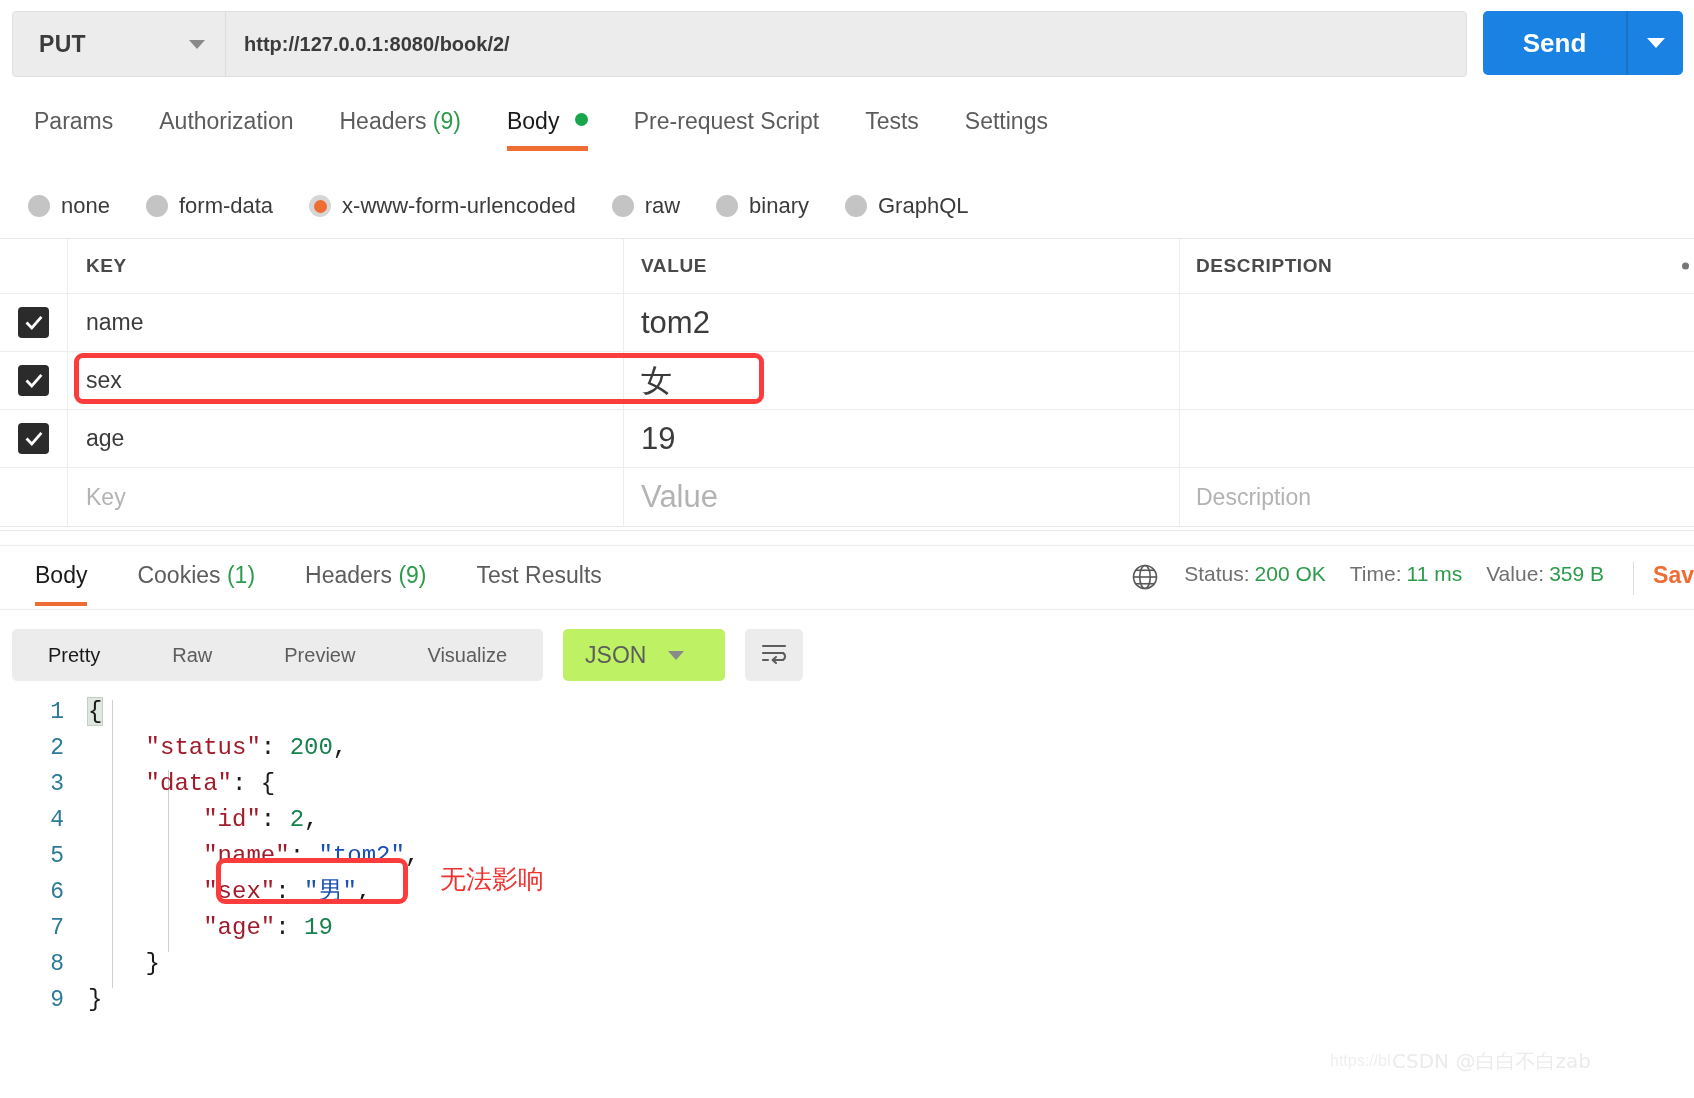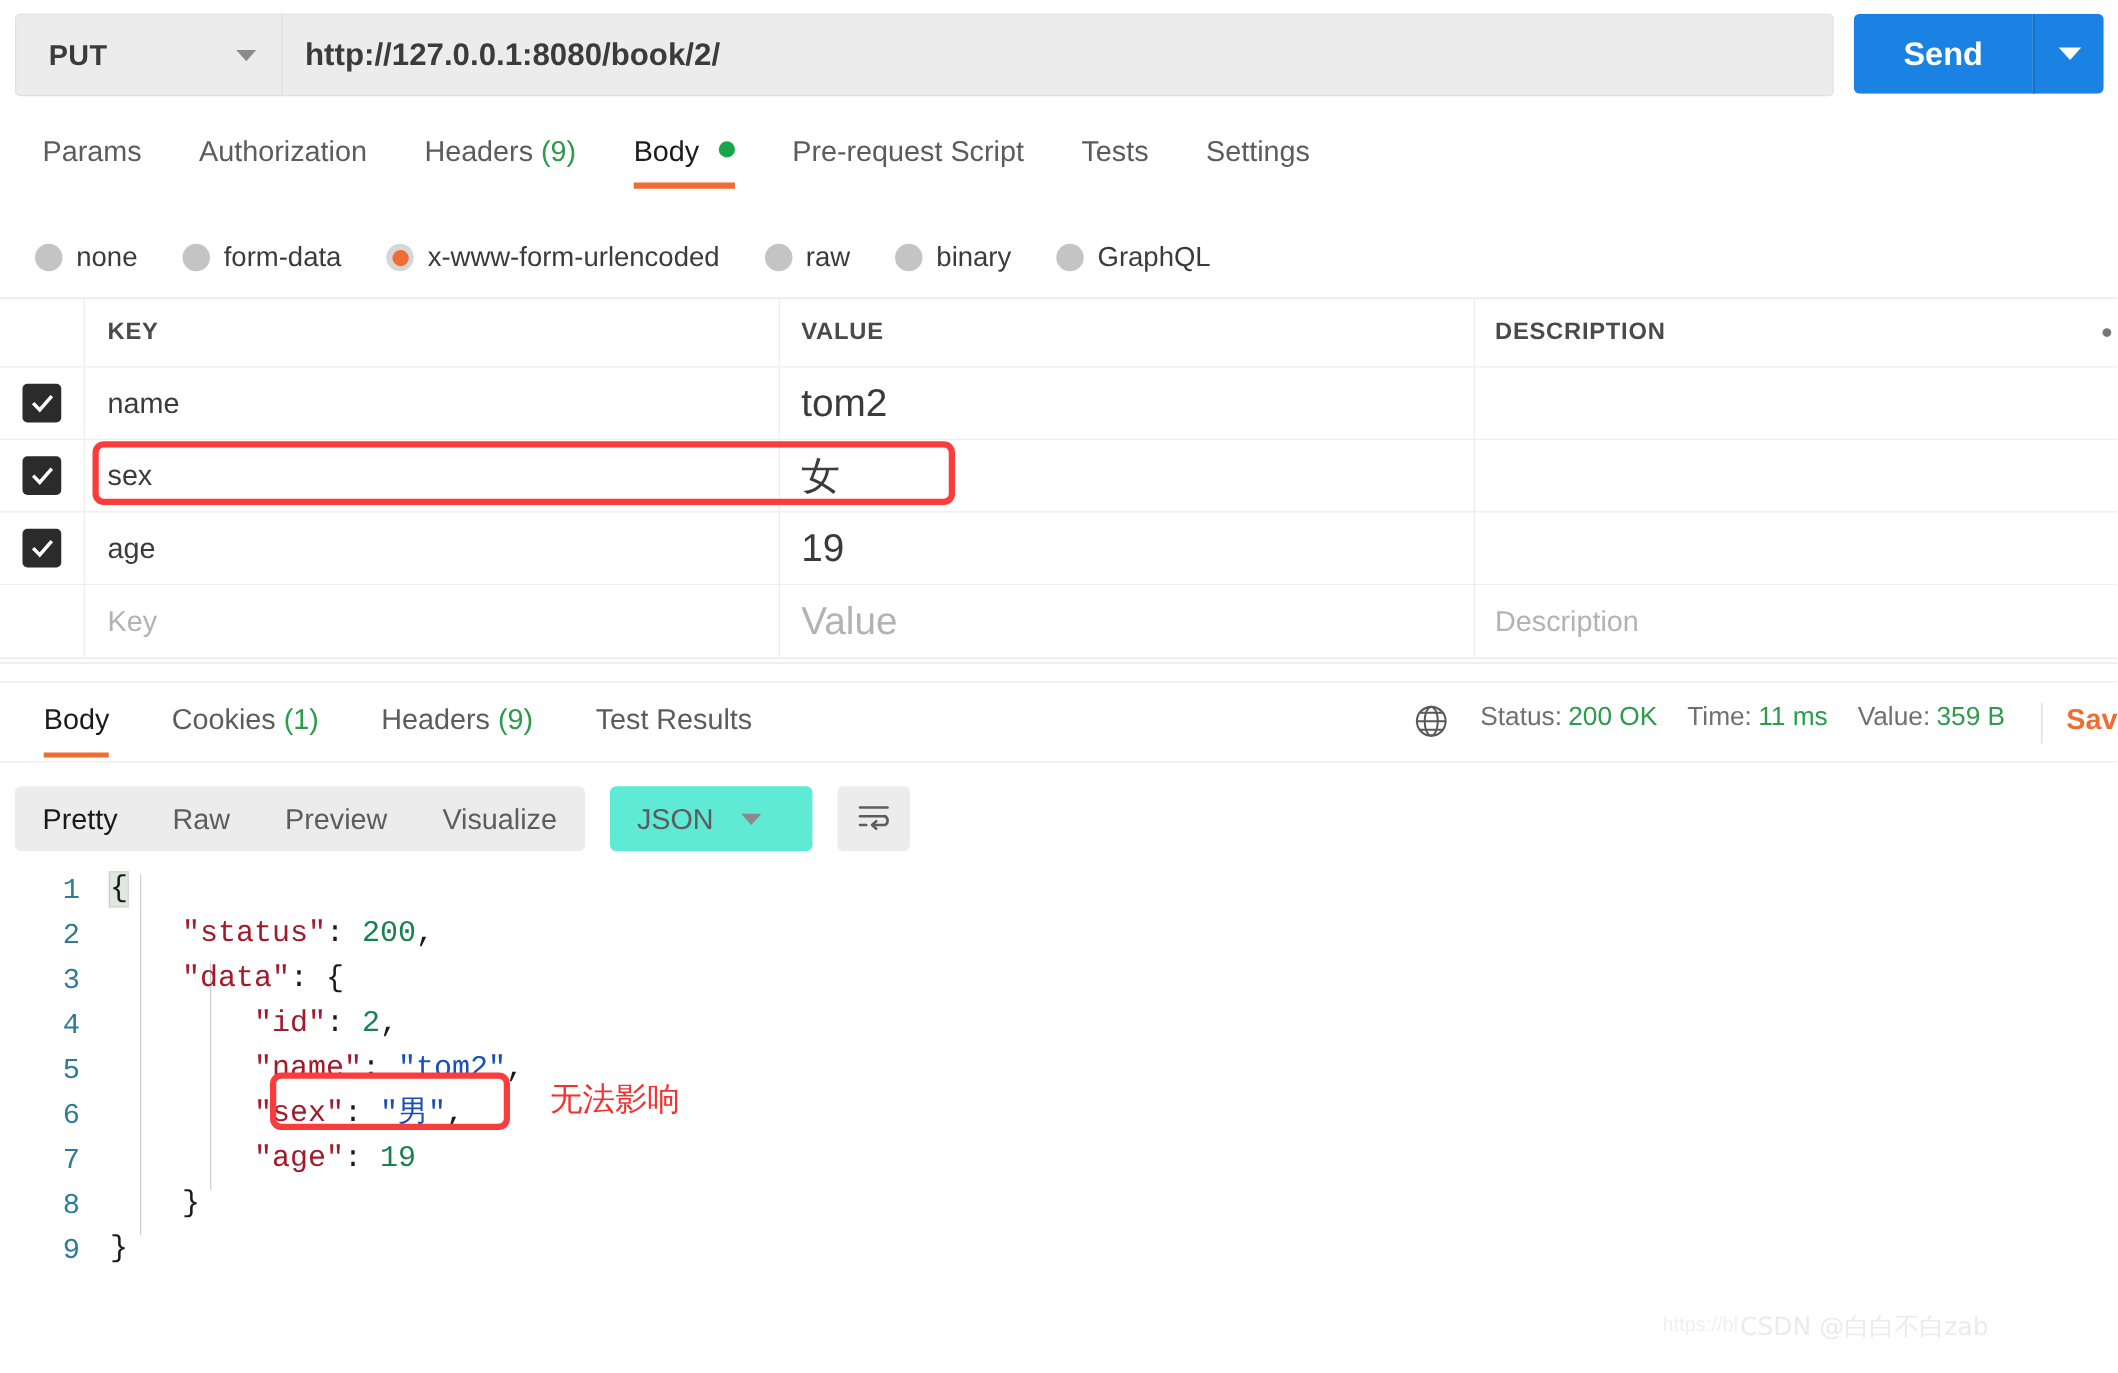--- a/index.html
+++ b/index.html
@@ -41,21 +41,21 @@
   .caret-down {
     width: 0; height: 0;
     border-left: 8px solid transparent;
     border-right: 8px solid transparent;
     border-top: 9px solid #8a8a8a;
   }
   .url-input {
     flex: 1; height: 100%;
     display: flex; align-items: center;
     padding-left: 18px;
-    font-size: 25px; color: #3b3b3b;
+    font-size: 20px; color: #3b3b3b;
     background: #ececec;
     cursor: text;
   }
   .send-group {
     display: flex; margin-left: 16px; height: 64px;
     border-radius: 5px; overflow: hidden;
   }
   .send-btn {
     width: 143px; height: 100%;
     background: #1a82e2;
@@ -256,29 +256,29 @@
     width: 1694px; height: 70px;
     display: flex; align-items: center;
     padding-left: 12px;
   }
   .fmt-group {
     display: flex; align-items: center;
     background: #ececec; border-radius: 5px;
     height: 52px;
   }
   .fmt-item {
-    font-size: 23px; color: #5d5d5d;
-    padding: 0 22px; height: 100%;
+    font-size: 20px; color: #5d5d5d;
+    padding: 0 36px; height: 100%;
     display: flex; align-items: center;
     cursor: pointer;
   }
   .fmt-item.active { color: #1a1a1a; }
   .fmt-select {
     margin-left: 20px; height: 52px;
-    background: #5eead4; border-radius: 5px;
+    background: #bef264; border-radius: 5px;
     display: flex; align-items: center;
     padding: 0 19px 0 22px;
     cursor: pointer;
   }
   .fmt-select span { font-size: 23px; color: #5d5d5d; margin-right: 22px; }
   .wrap-btn {
     margin-left: 20px; width: 58px; height: 52px;
     background: #ececec; border-radius: 5px;
     display: flex; align-items: center; justify-content: center;
     cursor: pointer;

